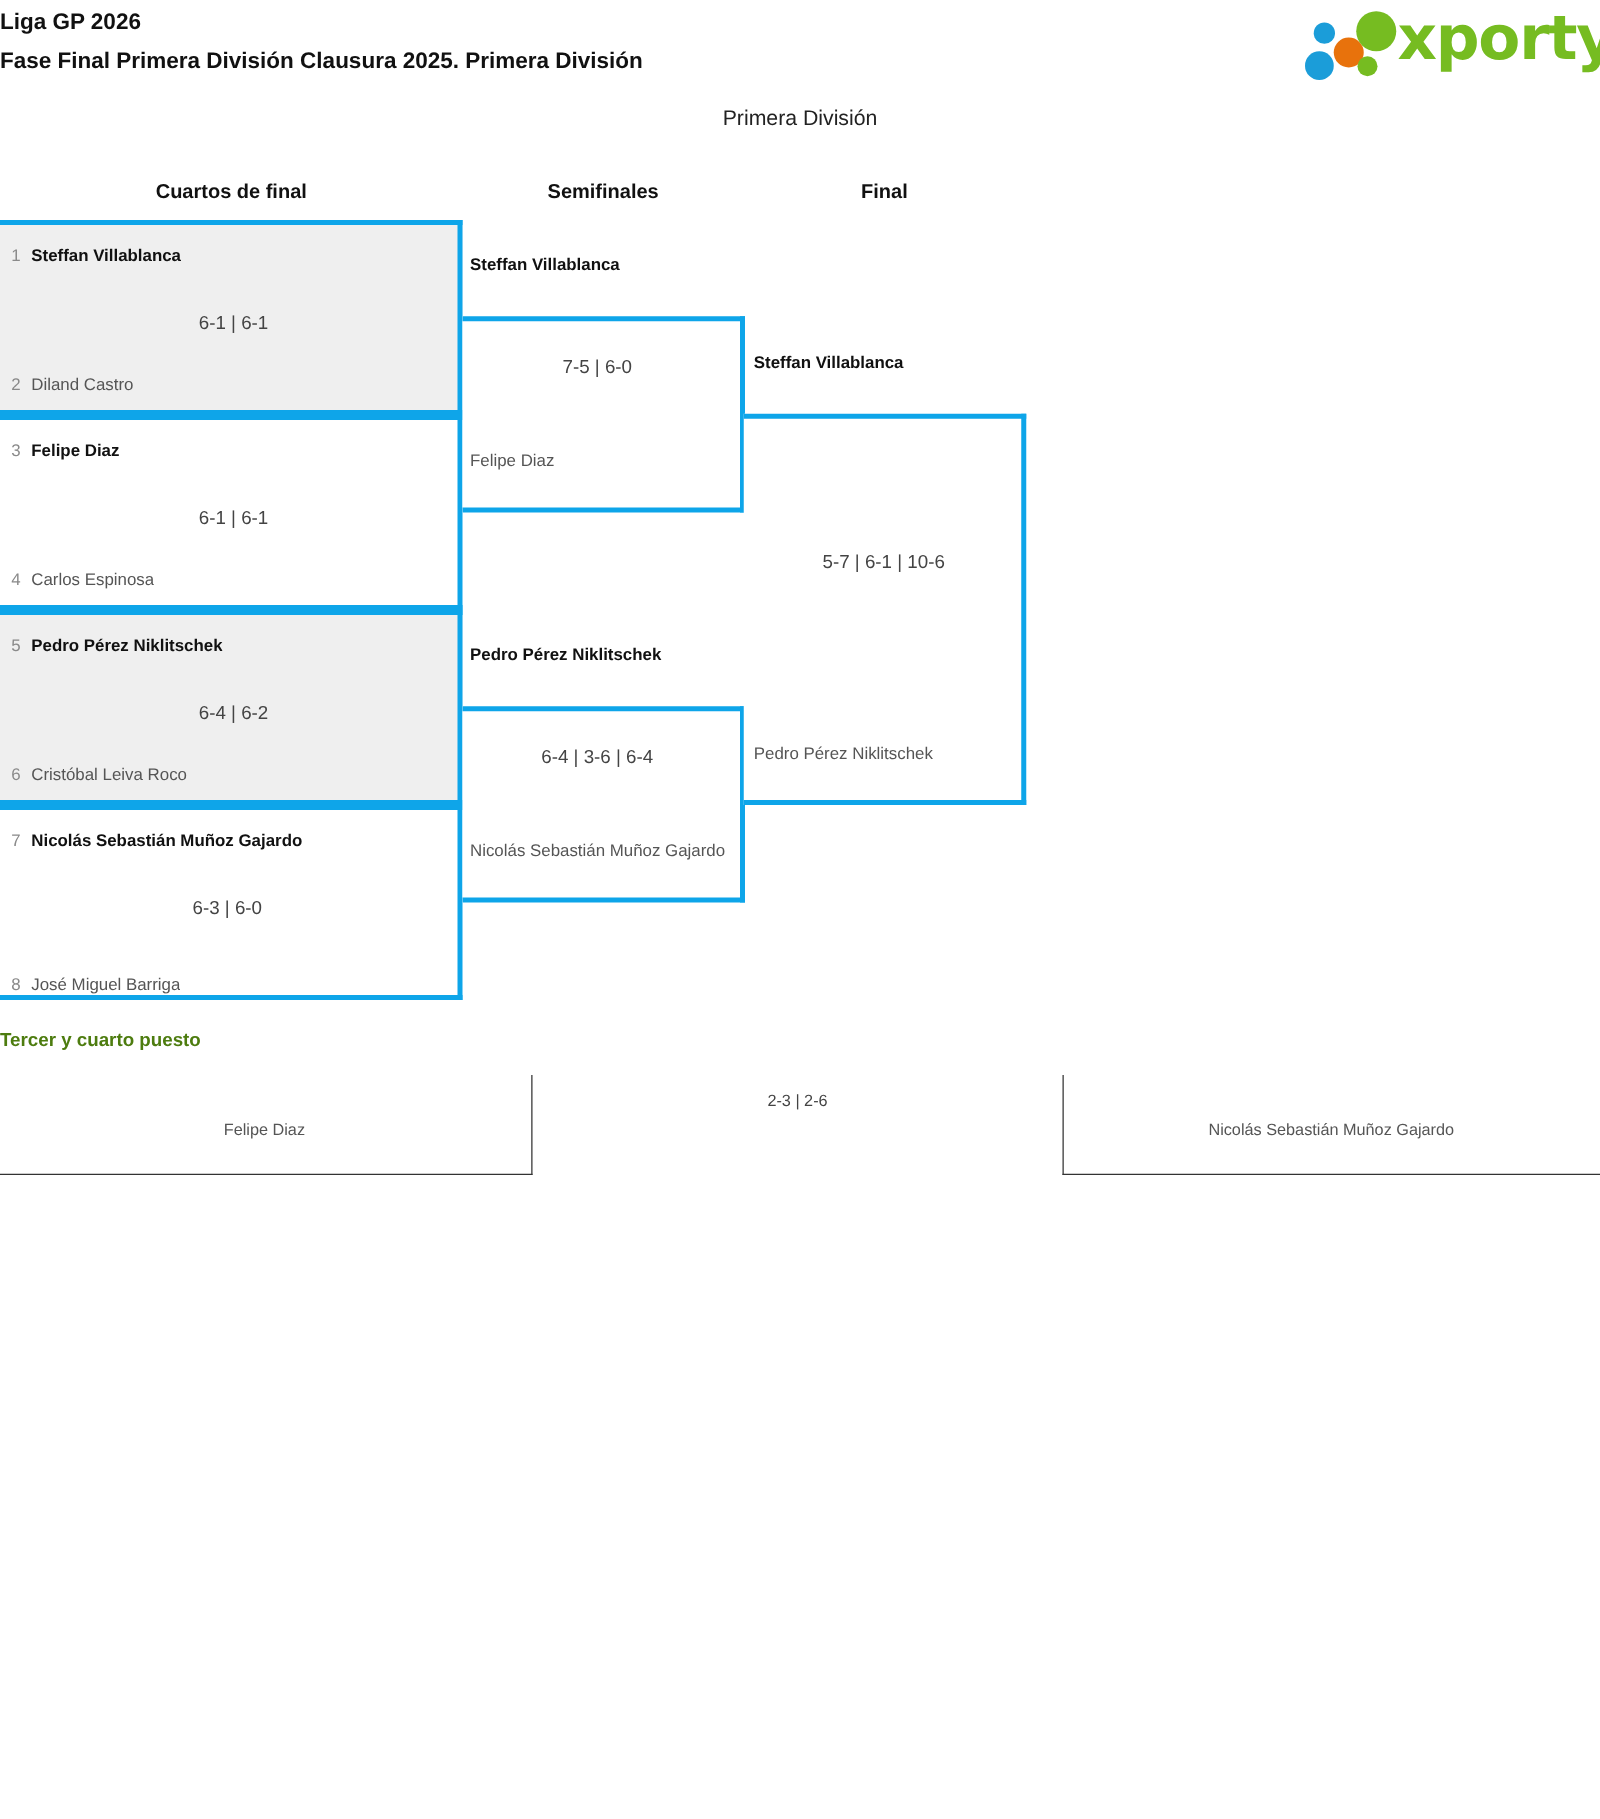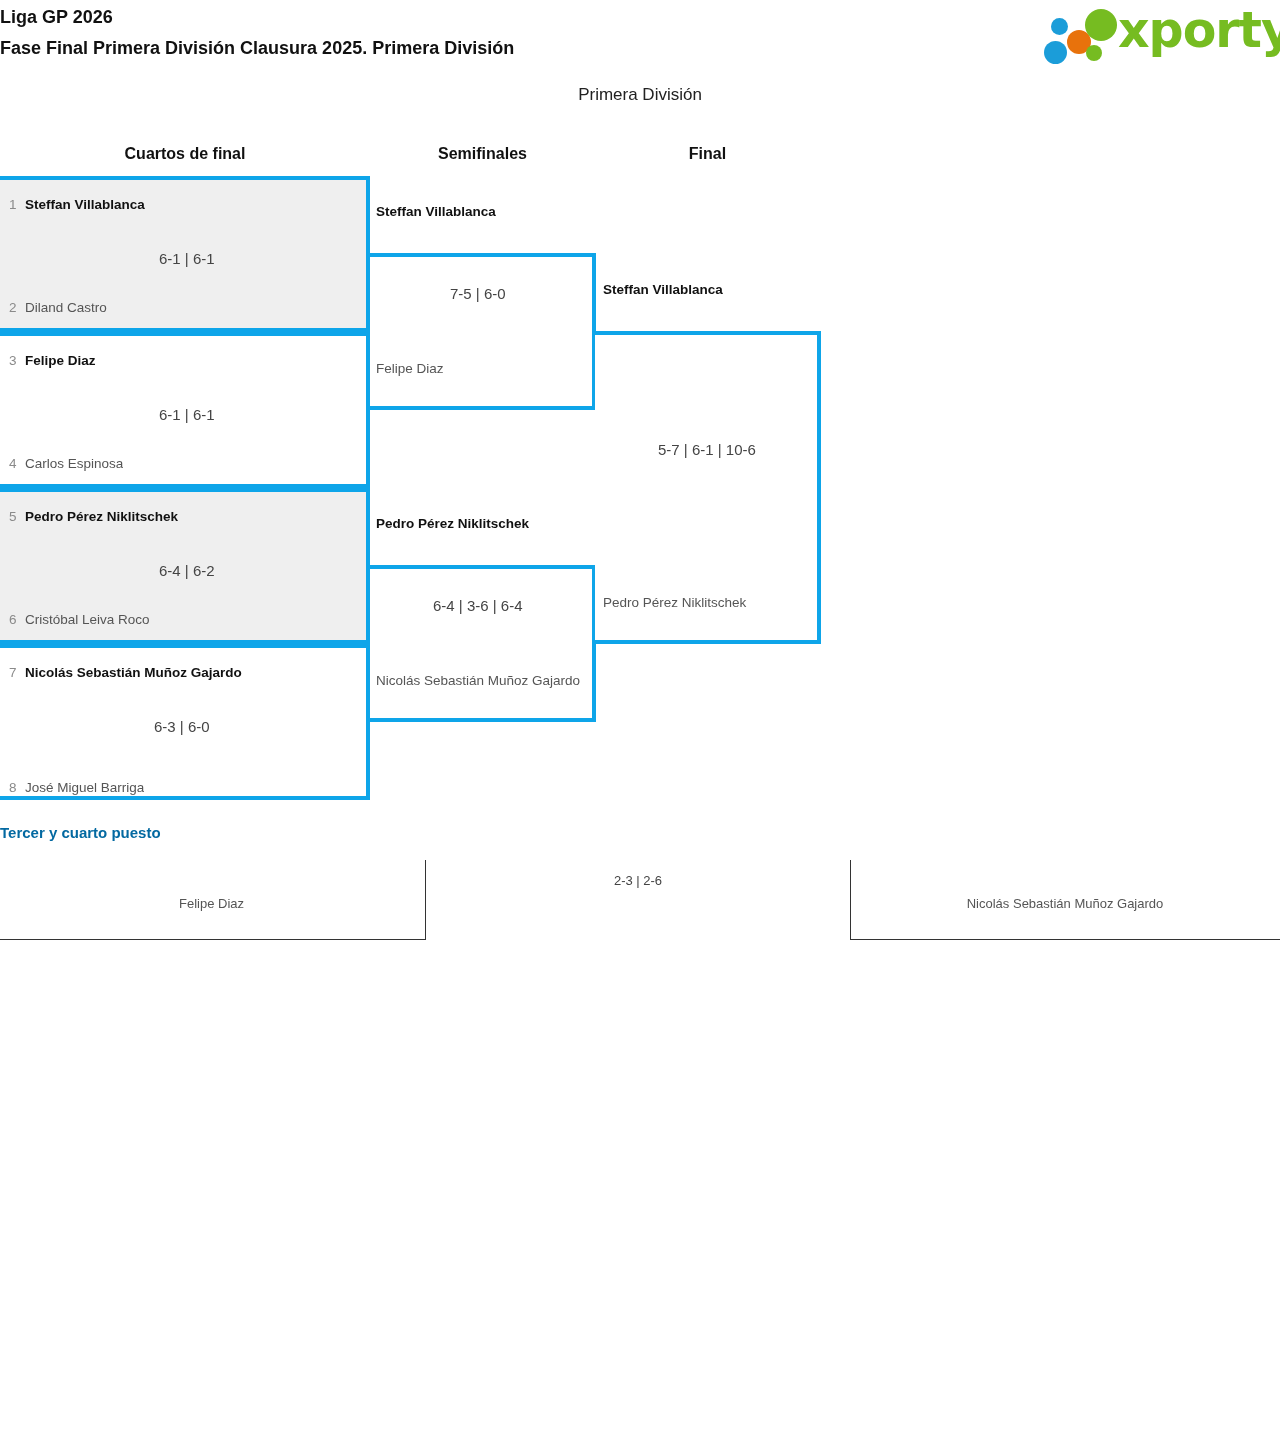--- a/index.html
+++ b/index.html
@@ -70,21 +70,21 @@
   .score{
     position:absolute;
     font-size:15px;
     color:#444444;
     white-space:nowrap;
   }
 
   
   #third-title{
     left:0px; top:824px;
-    font-size:15px; font-weight:700; color:#0369a1;
+    font-size:15px; font-weight:700; color:#4d7c0f;
   }
   .tp-box{
     box-sizing:border-box;
     border:1px solid #333333;
     background:#ffffff;
   }
   .tp-name{
     position:absolute;
     font-size:13px; color:#555555;
     white-space:nowrap; text-align:center;

